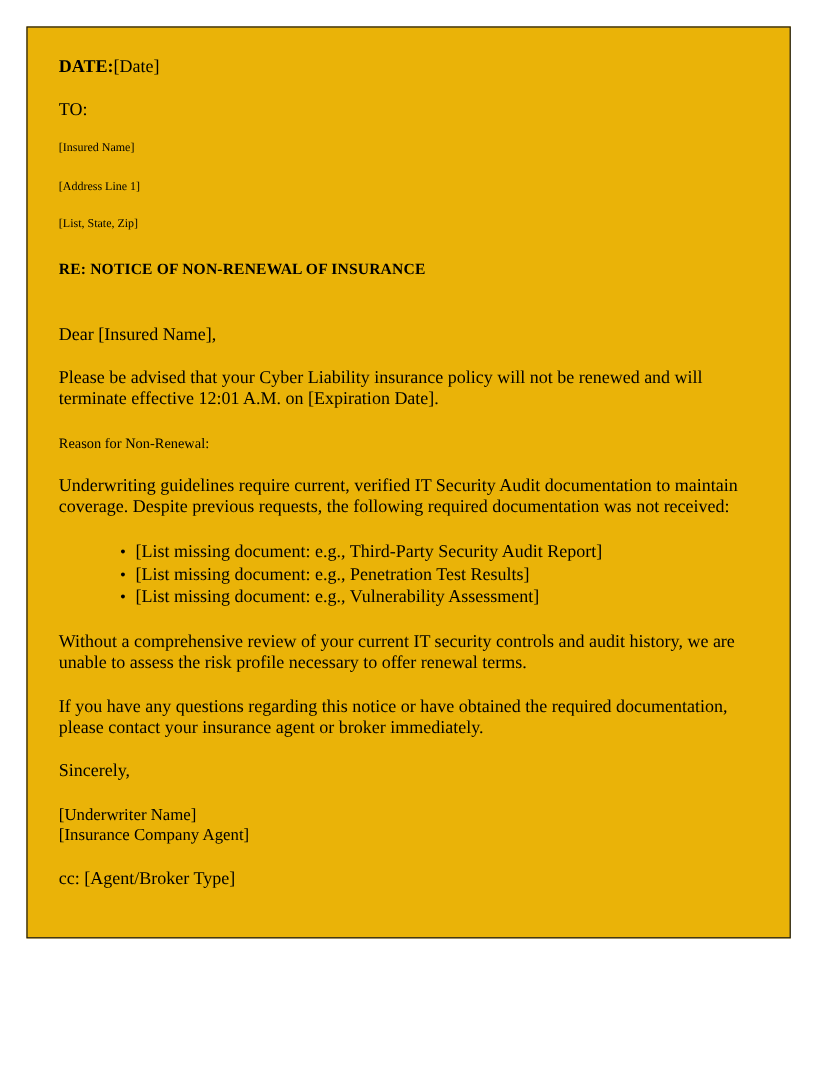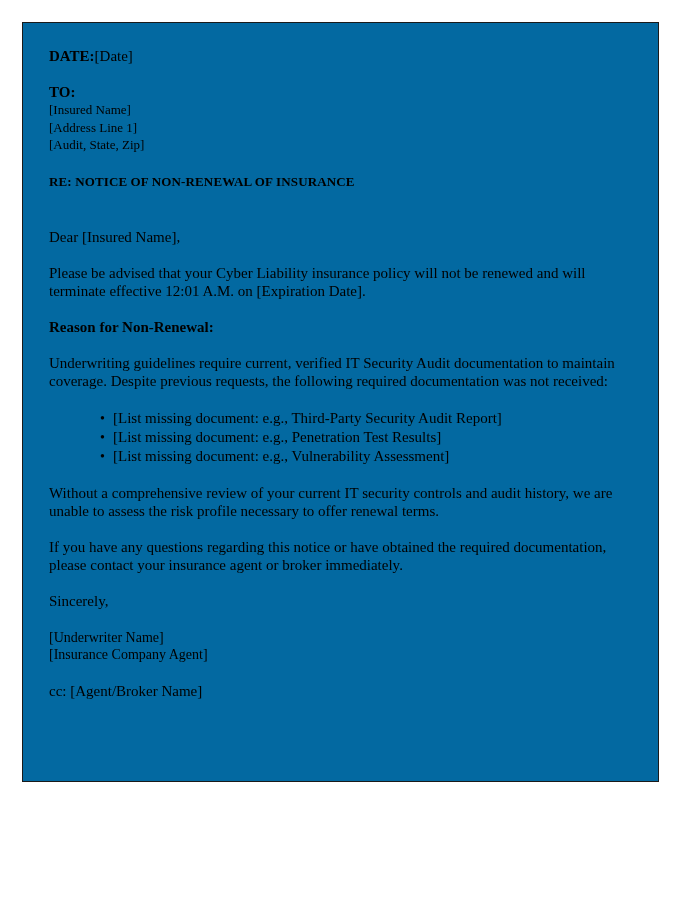--- a/index.html
+++ b/index.html
@@ -15,54 +15,54 @@
     -webkit-font-smoothing: antialiased;
   }
 
   #letter-page {
     position: absolute;
     left: 22px;
     top: 22px;
     width: 637px;
     height: 760px;
     border: 1.4px solid #1a1a1a;
-    background: #0369a1;
+    background: #eab308;
     box-sizing: border-box;
   }
 
   .letter-body {
     position: absolute;
     left: 26px;
     top: 25px;
     width: 575px;
   }
 
   
   .block {
     font-size: 15px;
     line-height: 17.5px;
   }
 
   b, .bold {
-    font-weight: bold;
+    font-weight: normal;
   }
   .gap-md { height: 18px; }
   .gap-lg { height: 19px; }
 
   
   .subject {
     font-size: 13px;
     font-weight: bold;
     line-height: 18px;
     letter-spacing: 0.01em;
   }
 
   .section-heading {
-    font-size: 15px;
-    font-weight: bold;
+    font-size: 12px;
+    font-weight: normal;
     line-height: 18px;
   }
 
   
   .para {
     font-size: 15px;
     line-height: 18.2px;
     text-align: left;
   }
 
@@ -87,40 +87,40 @@
     padding-left: 13px;
   }
   .bullets li .bullet-dot {
     position: absolute;
     left: 0;
     top: 0;
     font-size: 14px;
     line-height: 19px;
   }
 
-  .addr-line { font-size: 13px; line-height: 17.5px; }
+  .addr-line { font-size: 10px; line-height: 17.5px; margin-top: 14px; }
   .sig-line  { font-size: 14px; line-height: 17.5px; }
 </style>
 </head>
 <body>
 
 <div id="letter-page">
   <div class="letter-body">
 
     <div class="block kv">
       <span class="kv-key">DATE:</span><span class="kv-val">[Date]</span>
     </div>
 
     <div class="gap-md"></div>
 
     <div class="block">
       <div class="bold">TO:</div>
       <div class="addr-line">[Insured Name]</div>
       <div class="addr-line">[Address Line 1]</div>
-      <div class="addr-line">[Audit, State, Zip]</div>
+      <div class="addr-line">[List, State, Zip]</div>
     </div>
 
     <div class="gap-lg"></div>
 
     <div class="subject">RE: NOTICE OF NON-RENEWAL OF INSURANCE</div>
 
     <div class="gap-md"></div>
 
 
     <div class="gap-lg"></div>
@@ -170,16 +170,16 @@
 
     <div class="gap-md"></div>
 
     <div class="block">
       <div class="sig-line">[Underwriter Name]</div>
       <div class="sig-line">[Insurance Company Agent]</div>
     </div>
 
     <div class="gap-md"></div>
 
-    <div class="para">cc: [Agent/Broker Name]</div>
+    <div class="para">cc: [Agent/Broker Type]</div>
 
   </div>
 </div>
 
 </body></html>

